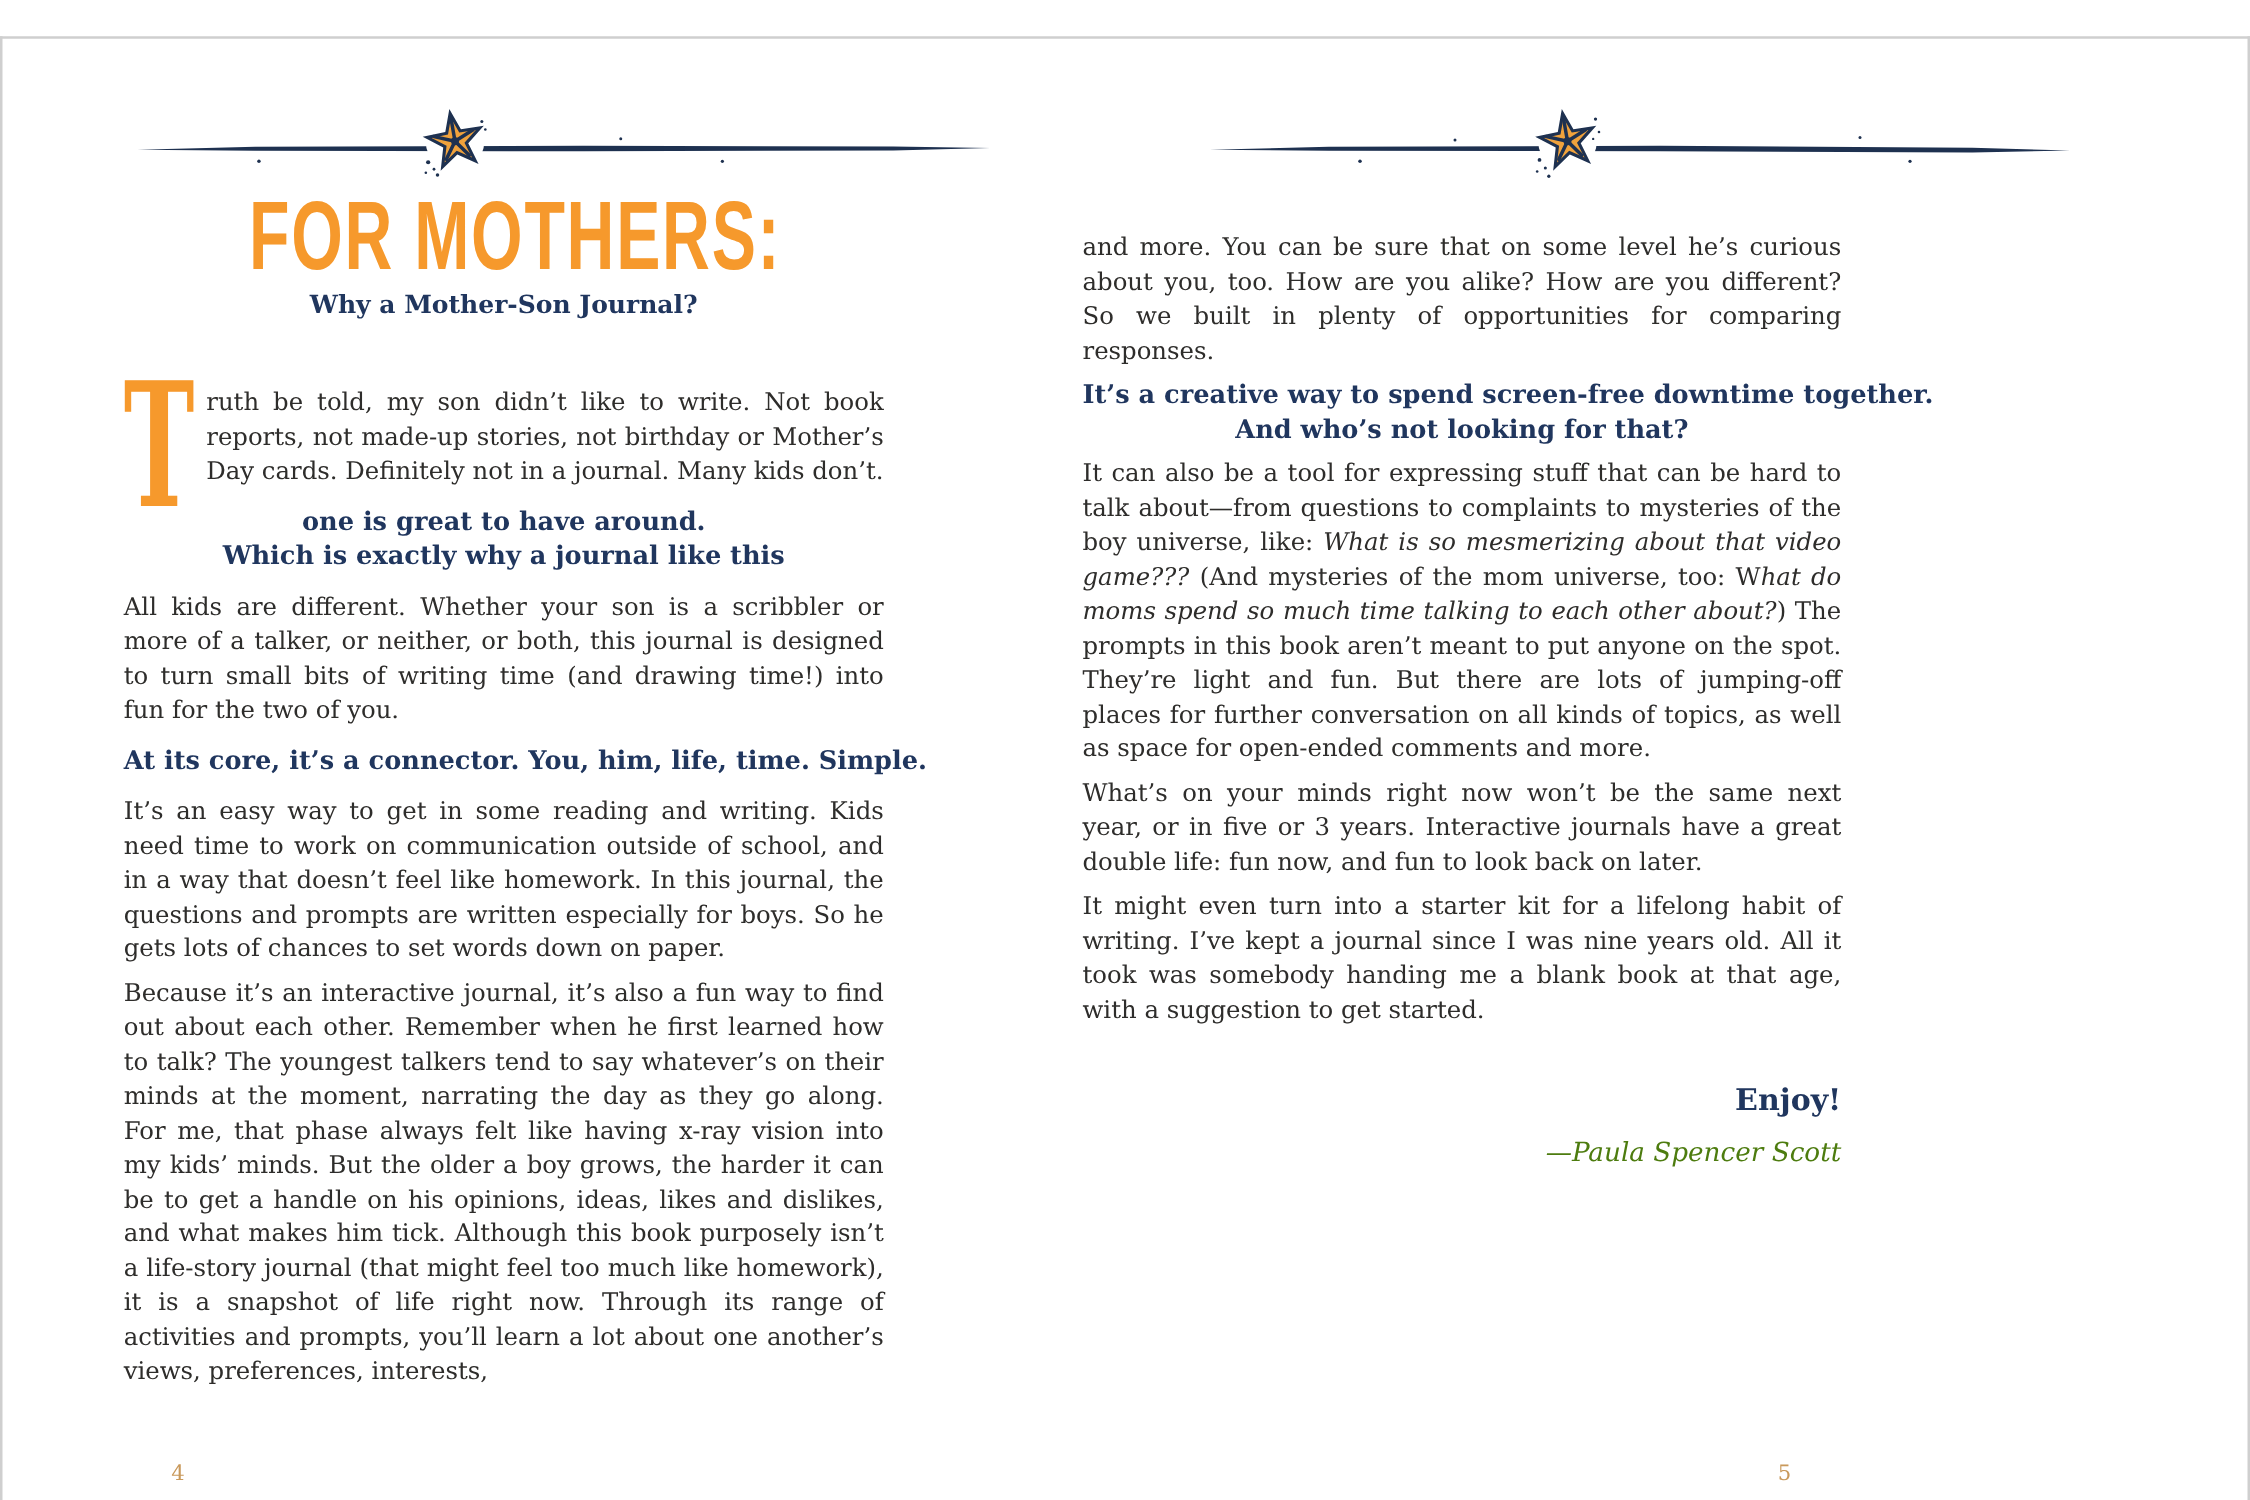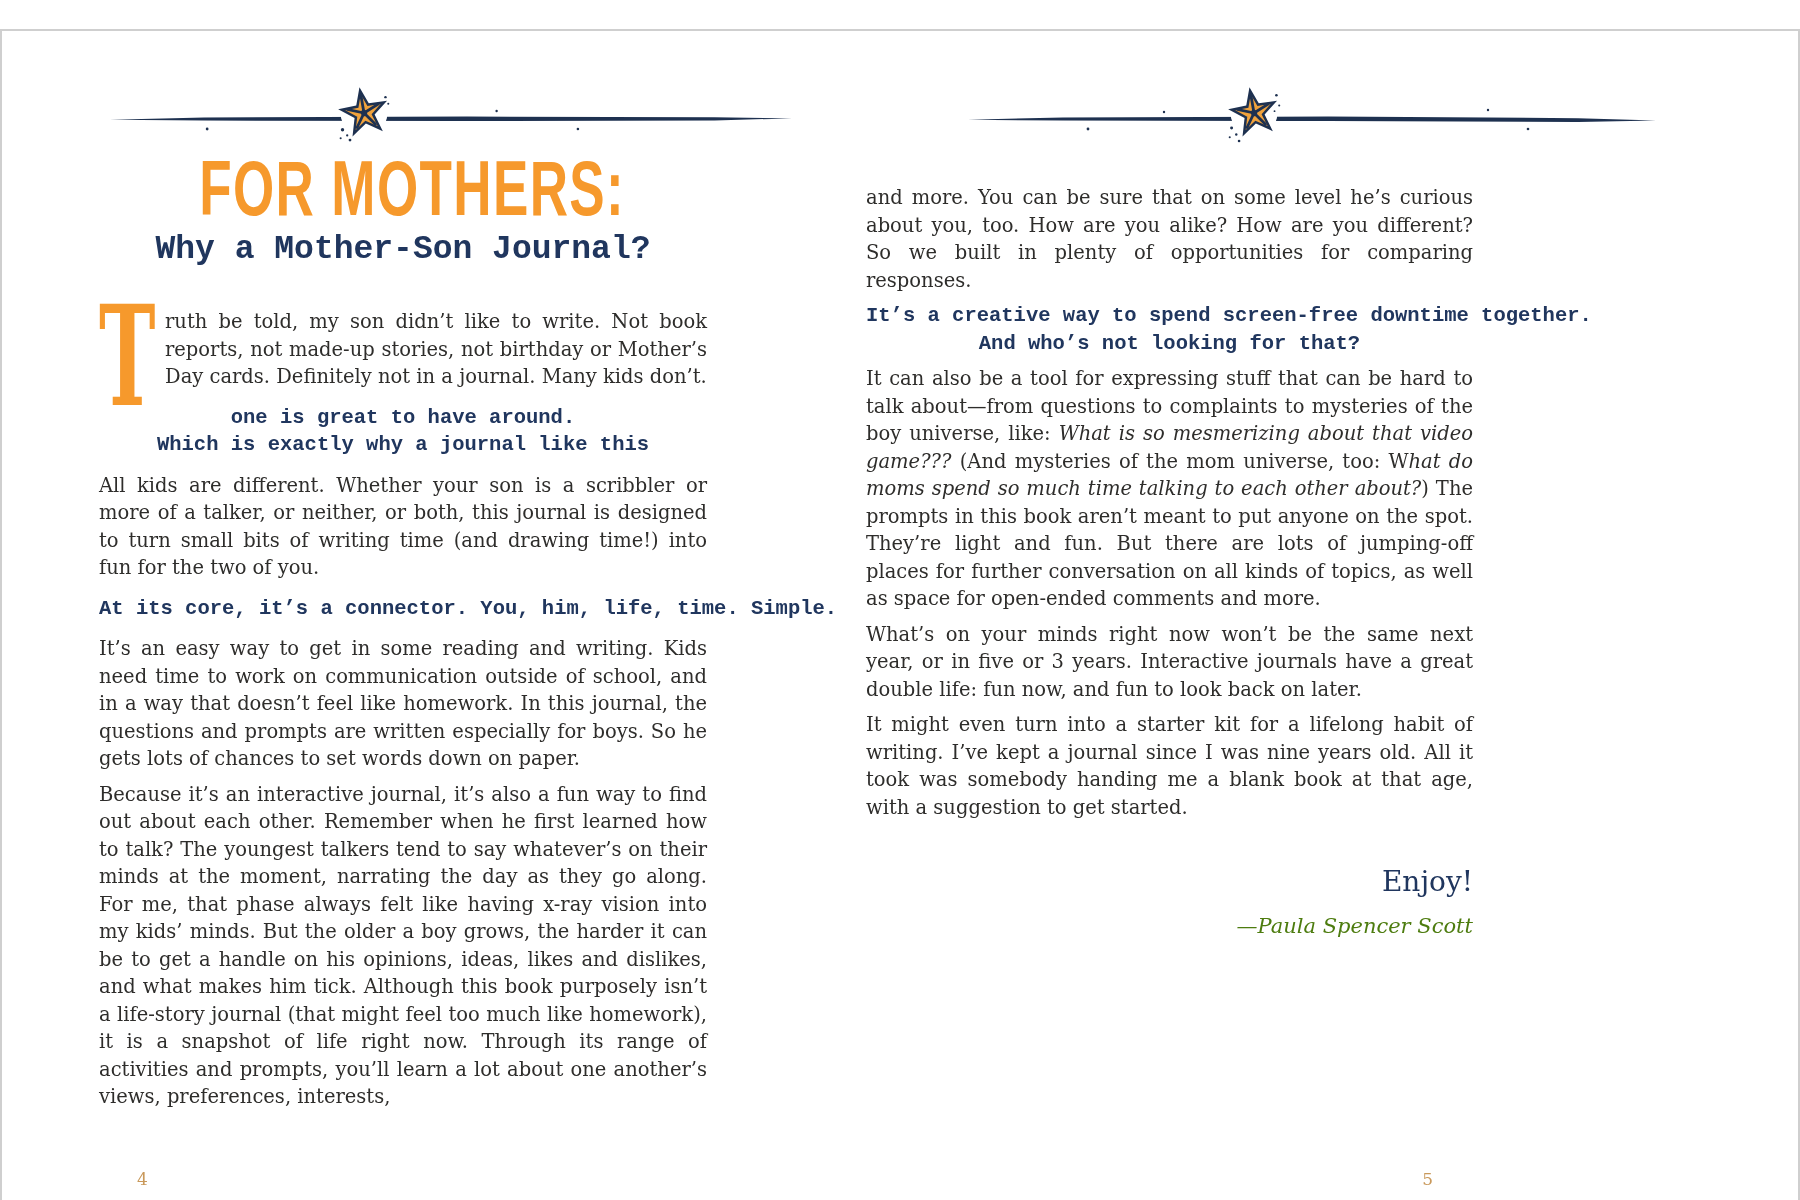--- a/index.html
+++ b/index.html
@@ -50,44 +50,42 @@
     letter-spacing:2px;
     color:var(--orange);
     transform:scaleX(0.68);
     transform-origin:center top;
     white-space:nowrap;
   }
   .subtitle{
     position:absolute;top:200px;left:0;width:100%;
     text-align:center;
     font-weight:bold;
-    font-size:33px;
+    font-size:20px;
     color:var(--navy);
     white-space:nowrap;
-    font-family:Liberation Mono, monospace;
   }
 
   
   .page-body{position:absolute;left:0;right:0;}
   #left-body{top:277px;}
   #right-body{top:153px;}
   .p-block{
     margin:0 0 8px 0;
     font-size:19.5px;
     line-height:27.5px;
     text-align:justify;
   }
   .h-line{
     text-align:center;
     white-space:nowrap;
     font-weight:bold;
     font-size:20.5px;
     line-height:27.5px;
     color:var(--navy);
-    font-family:Liberation Mono, monospace;
   }
   .h-block{margin:7px 0 8px 0;}
   .h-block.roomy{margin:13px 0 13px 0;}
   .it{font-style:italic;}
 
   
   .dropcap{
     float:left;
     width:52px;height:80px;
     position:relative;
@@ -99,22 +97,22 @@
     font-weight:bold;
     color:var(--orange);
     transform:scaleX(0.55);
     transform-origin:left top;
   }
 
   
   .signoff{
     margin:44px 0 0 0;
     text-align:right;
-    font-weight:normal;
-    font-size:28px;
+    font-weight:bold;
+    font-size:24px;
     color:var(--navy);
   }
   .signature{
     margin:16px 0 0 0;
     text-align:right;
     font-style:italic;
     font-size:21px;
     color:#4d7c0f;
   }
 

